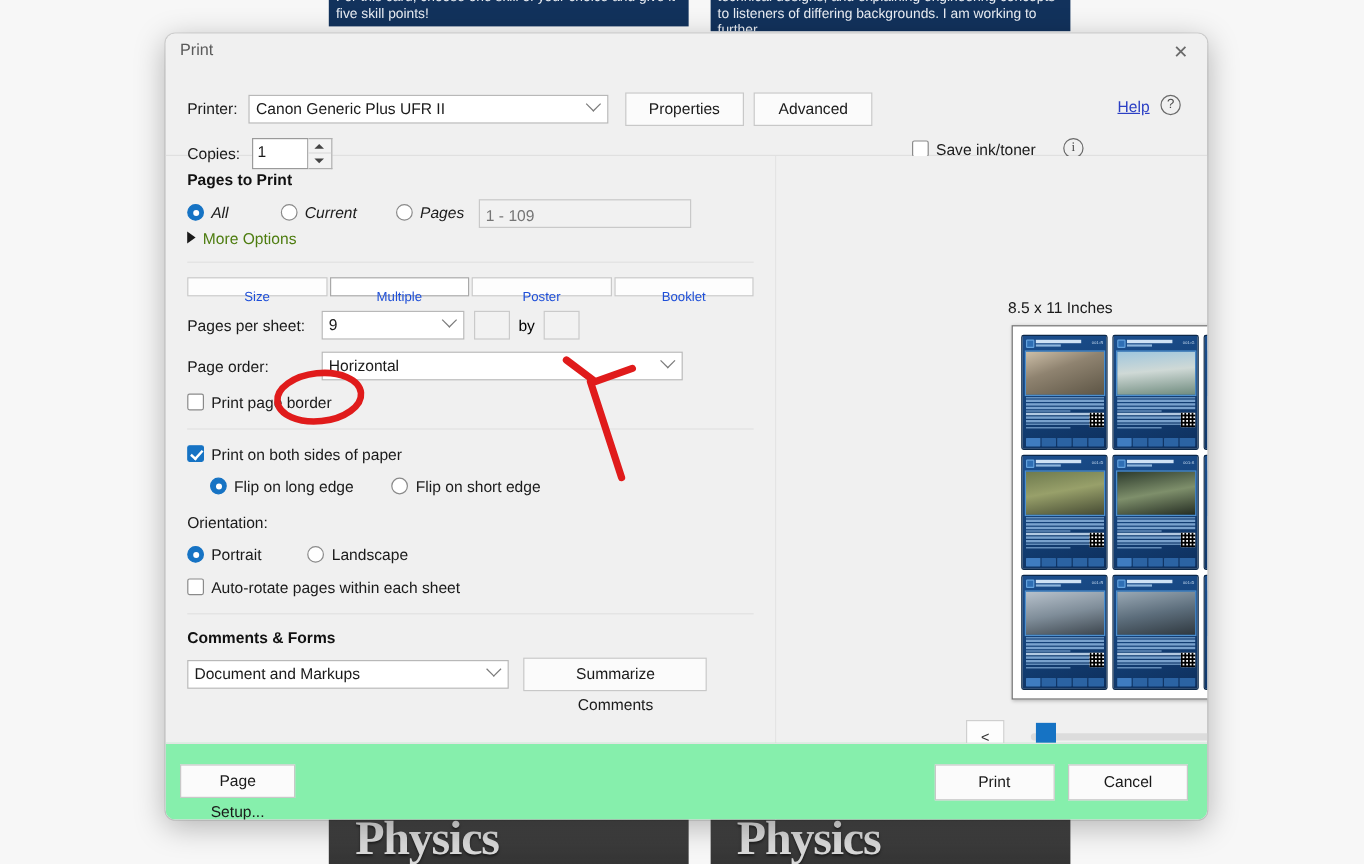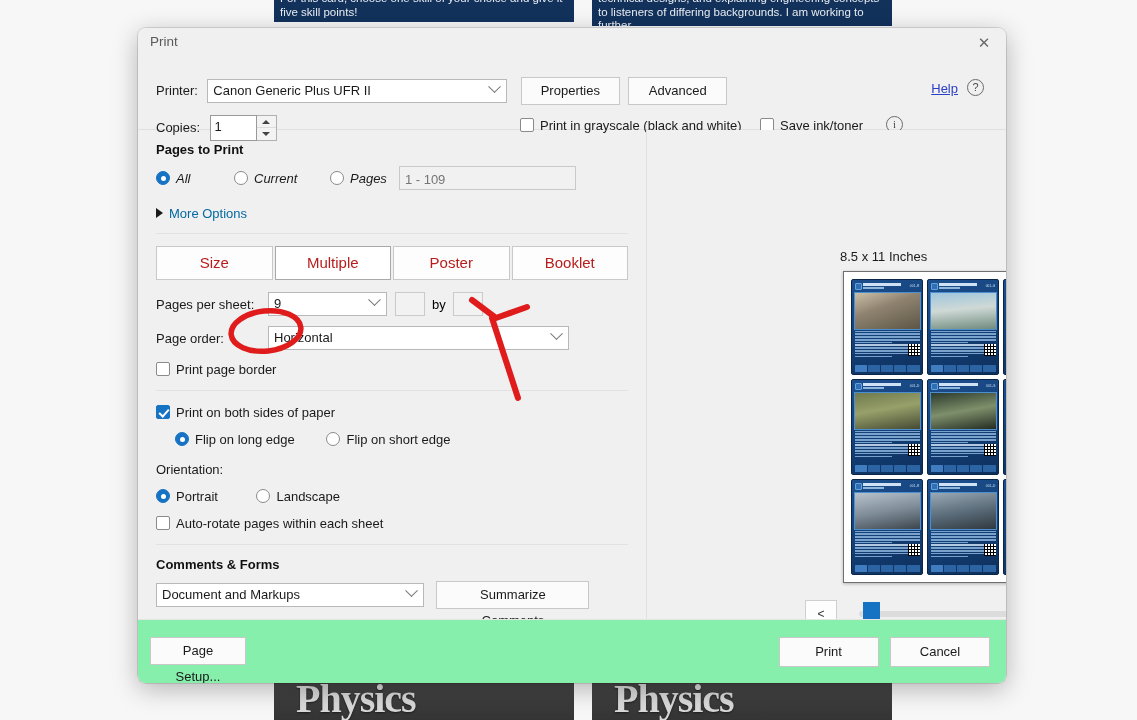--- a/index.html
+++ b/index.html
@@ -234,35 +234,35 @@
 
   
   .radio-row { display: flex; align-items: center; }
   .radio-row .opt { margin-right: 0; font-style: italic; }
   .pages-input {
     width: 177px; height: 24px; background: #f1f1f1;
     border: 1px solid #c9c9c9; font-size: 13px; color: #8a8a8a;
     padding: 3px 0 0 5px; margin-left: 12px; display: inline-block;
   }
   .more-opts {
-    margin-top: 16px; font-size: 13px; color: #0369a1; cursor: pointer;
+    margin-top: 1px; font-size: 13px; color: #4d7c0f; cursor: pointer;
   }
   .tri-right {
     display: inline-block; width: 0; height: 0;
     border-top: 5px solid transparent; border-bottom: 5px solid transparent;
     border-left: 7px solid #1a1a1a; margin-right: 6px; vertical-align: 0px;
   }
 
   
   .seg-row { display: flex; gap: 0; margin-bottom: 12px; }
   .seg {
     flex: 1;
-    height: 34px; line-height: 32px;
+    height: 16px; line-height: 32px;
     background: #fdfdfd; border: 1px solid #c9c9c9;
-    font-size: 15px; text-align: center; color: #b91c1c;
+    font-size: 11px; text-align: center; color: #1d4ed8;
     cursor: pointer; margin-right: 2px;
   }
   .seg:last-child { margin-right: 0; }
   .seg.active { background: #ffffff; border-color: #a9a9a9; }
 
   .field-row { display: flex; align-items: center; margin-bottom: 10px; font-size: 13px; }
   .field-row .fl { width: 112px; color: #1a1a1a; }
   .pps-combo { width: 119px; }
   .tiny-box {
     width: 30px; height: 24px; background: #f2f2f2;
@@ -448,23 +448,20 @@
             <div>
                 <i class="tri-dn"></i>
               </div>
           </span>
         </span>
       </div>
 
       <div class="help-link">Help</div>
       <div class="help-circle">?</div>
 
-      <div class="chk-grayscale">
-        <span class="cb"></span><span class="opt">Print in grayscale (black and white)</span>
-      </div>
       <div class="chk-saveink">
         <span class="cb"></span><span class="opt">Save ink/toner</span>
       </div>
       <div class="info-ink"><span class="info-circle">i</span></div>
     </div>
 
     <div class="hsplit"></div>
 
     <div class="left-col">
 

